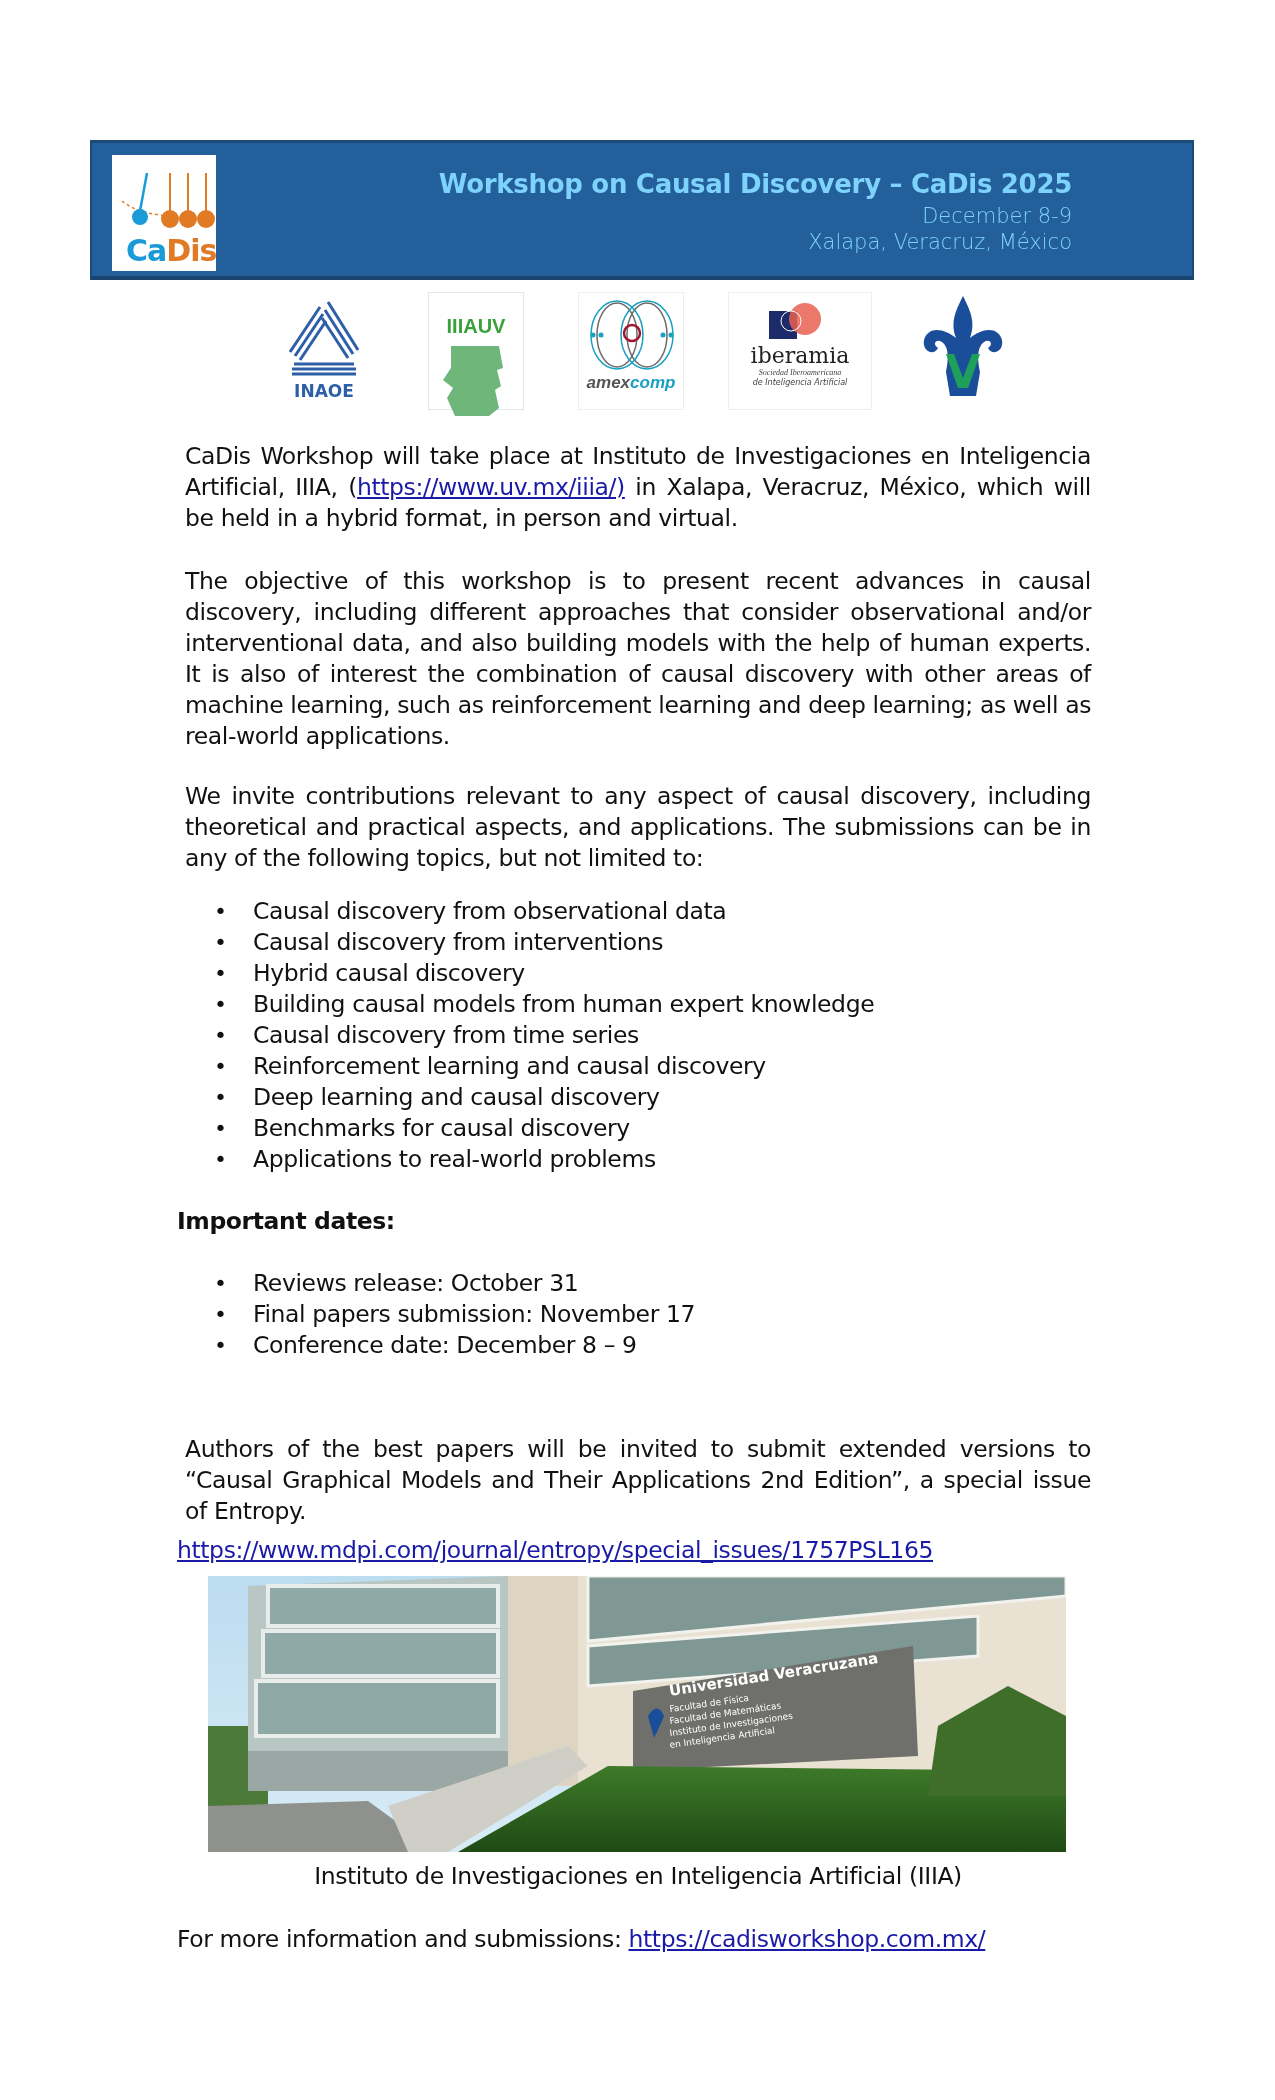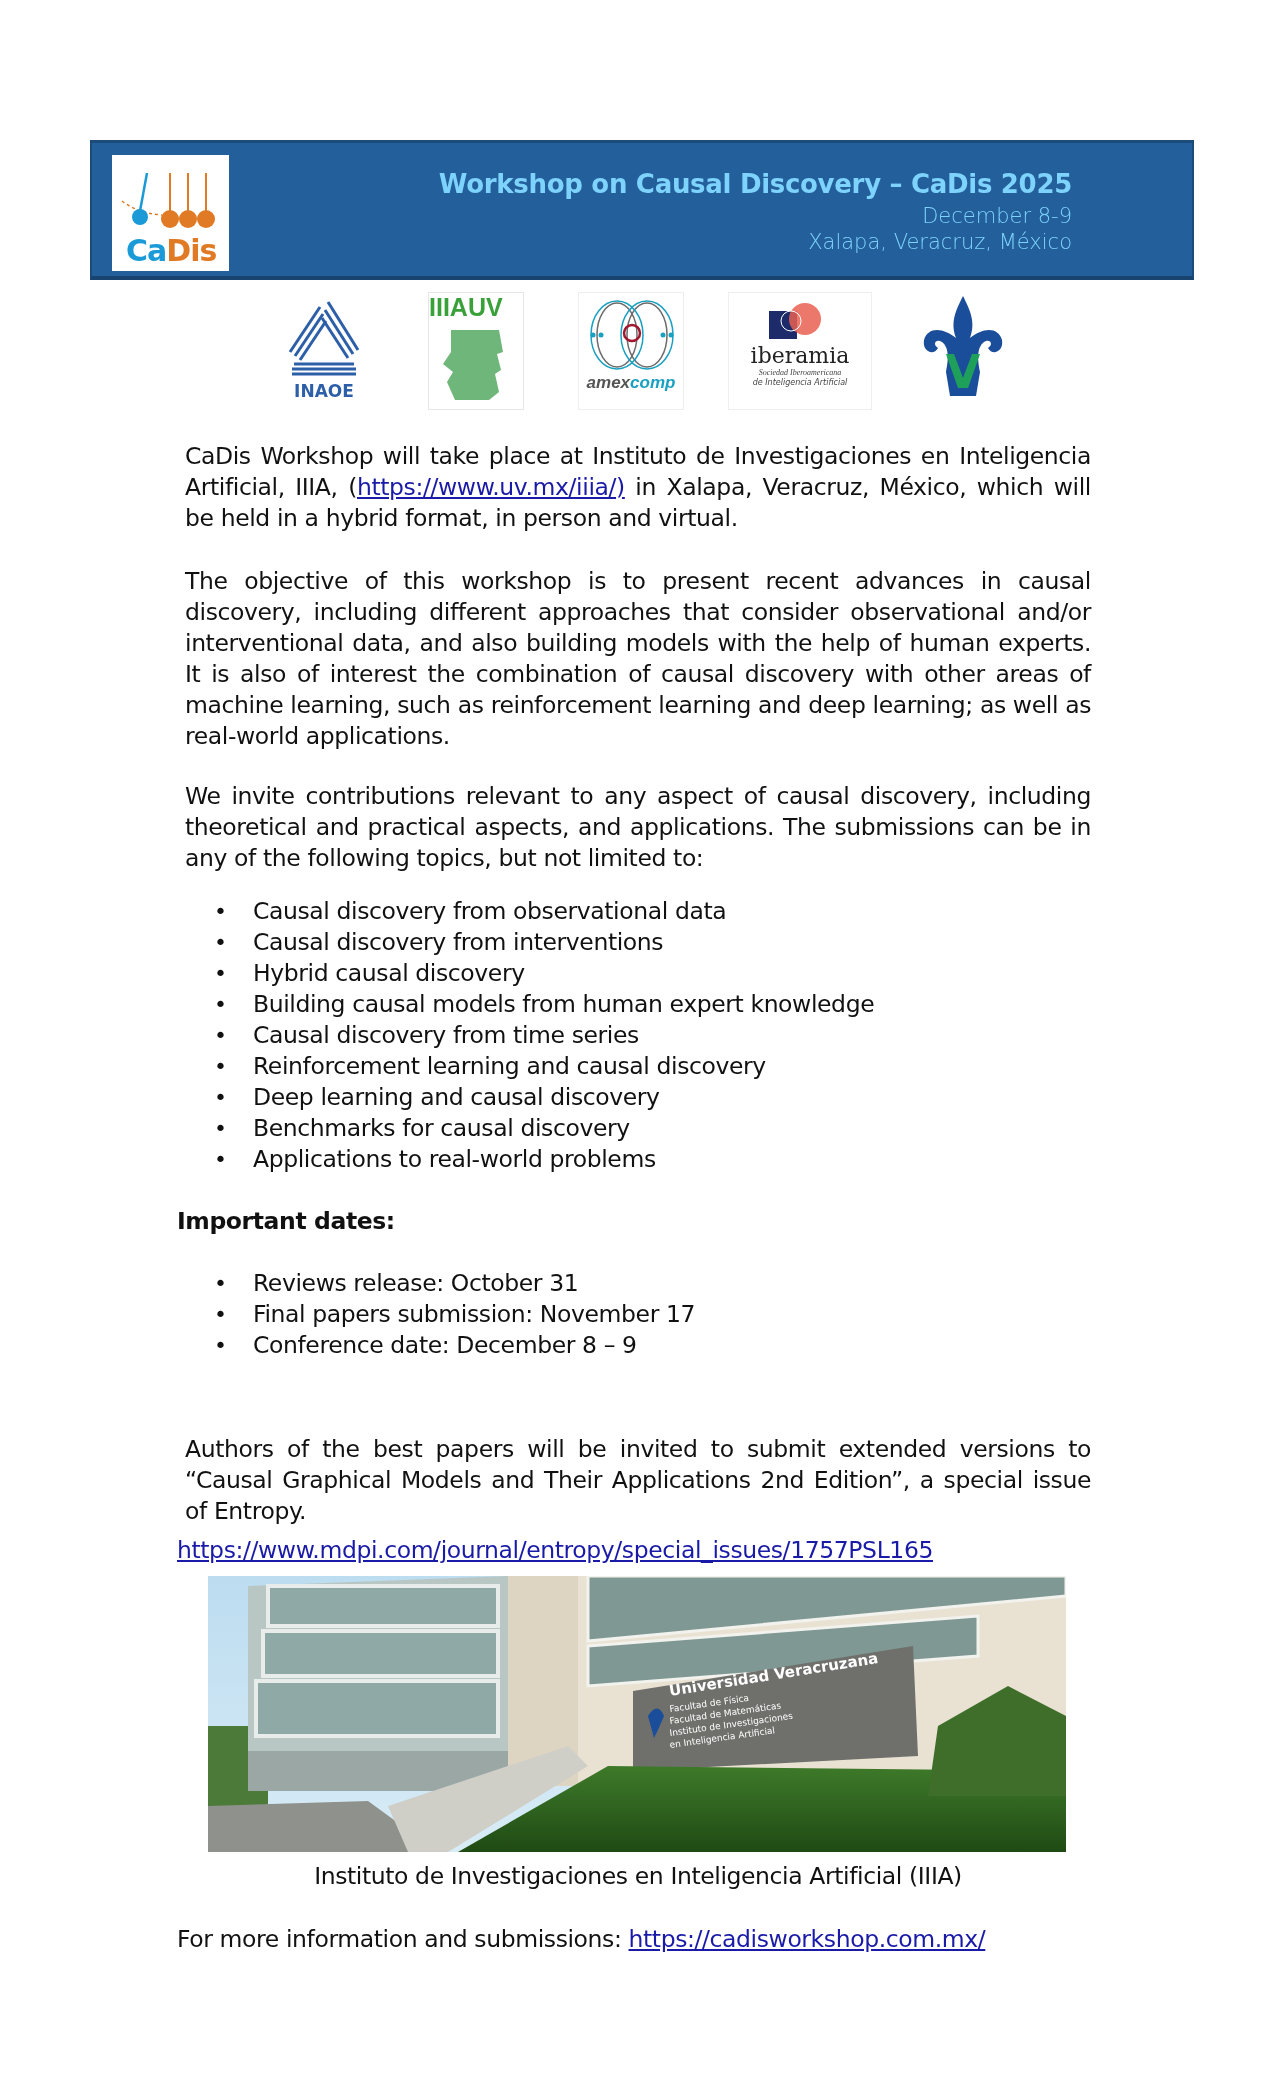--- a/index.html
+++ b/index.html
@@ -1,21 +1,21 @@
 <!DOCTYPE html>
 <html><head>
 <meta charset="utf-8">
 <style>
   html, body { margin: 0; padding: 0; background: #ffffff; }
   body { width: 1275px; height: 2100px; position: relative; overflow: hidden;
          font-family: "DejaVu Sans", sans-serif; color: #111; }
   .banner { position: absolute; left: 90px; top: 140px; width: 1104px; height: 140px;
             background: #235f9b; border-top: 3px solid #1c4a79; border-bottom: 4px solid #1a4470;
             border-left: 2px solid #1c4a79; border-right: 2px solid #1c4a79; box-sizing: border-box; }
-  .banner-logo { position: absolute; left: 20px; top: 12px; width: 117px; height: 116px; background: #fff; }
+  .banner-logo { position: absolute; left: 20px; top: 12px; width: 104px; height: 116px; background: #fff; }
   .banner-text { position: absolute; left: 160px; right: 120px; top: 26px; text-align: right; color: #7dd3fc; }
   .banner-title { font-size: 26px; font-weight: bold; letter-spacing: -0.3px; }
   .banner-sub { font-size: 21px; font-weight: 300; margin-top: 4px; line-height: 26px; }
   .logos { position: absolute; top: 292px; left: 0; width: 1275px; height: 118px; }
   .logo { position: absolute; top: 0; height: 118px; }
   .content { position: absolute; left: 177px; width: 922px; font-size: 23.5px; line-height: 31px; letter-spacing: -0.4px; }
   p { margin: 8px; text-align: justify; }
   a { color: #1a1aa8; text-decoration: underline; }
   ul { margin: 0; padding: 0; list-style: none; }
   li { position: relative; padding-left: 76px; height: 31px; }
@@ -63,21 +63,21 @@
           <line x1="45" y1="18" x2="73" y2="62"></line>
           <line x1="42" y1="26" x2="68" y2="66"></line>
         <line x1="14" y1="72" x2="74" y2="72"></line>
           <line x1="12" y1="77" x2="76" y2="77"></line>
           <line x1="12" y1="82" x2="76" y2="82"></line>
       </g>
       <text x="44" y="105" text-anchor="middle" fill="#2d5fa8" font-family="DejaVu Sans, sans-serif" font-weight="bold" font-size="17">INAOE</text>
     </svg>
   </div>
   <div class="logo" style="left:428px;width:96px;border:1px solid #e6e6e6;box-sizing:border-box;">
-    <div style="text-align:left;color:#3aa13a;font-weight:bold;font-size:25px;margin-top:0;font-family:'Liberation Sans',sans-serif;">IIIAUV</div>
+    <div style="text-align:center;color:#3aa13a;font-weight:bold;font-size:20px;margin-top:22px;font-family:'Liberation Sans',sans-serif;">IIIAUV</div>
     <svg width="96" height="80" viewBox="0 0 96 80">
       <path d="M22 8 L70 8 L74 30 L68 32 L72 48 L66 52 L70 70 L60 78 L26 78 L18 60 L24 50 L14 42 L22 30 Z" fill="#6fb67a"></path>
     </svg>
   </div>
   <div class="logo" style="left:578px;width:106px;border:1px solid #eee;box-sizing:border-box;">
     <svg width="106" height="80" viewBox="0 0 106 80">
       <ellipse cx="38" cy="42" rx="20" ry="32" fill="none" stroke="#6b6b6b" stroke-width="1.5"></ellipse>
       <ellipse cx="68" cy="42" rx="20" ry="32" fill="none" stroke="#6b6b6b" stroke-width="1.5"></ellipse>
       <ellipse cx="38" cy="42" rx="26" ry="34" fill="none" stroke="#1aa0c0" stroke-width="1.5"></ellipse>
       <ellipse cx="68" cy="42" rx="26" ry="34" fill="none" stroke="#1aa0c0" stroke-width="1.5"></ellipse>

